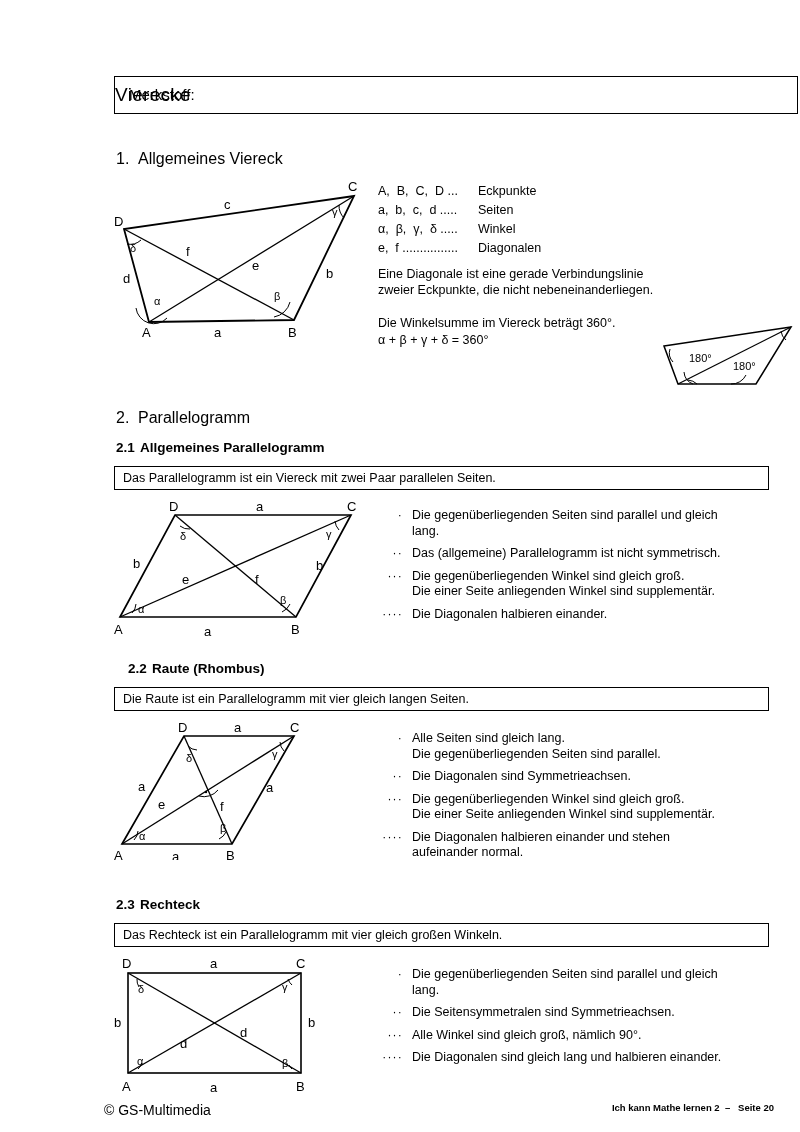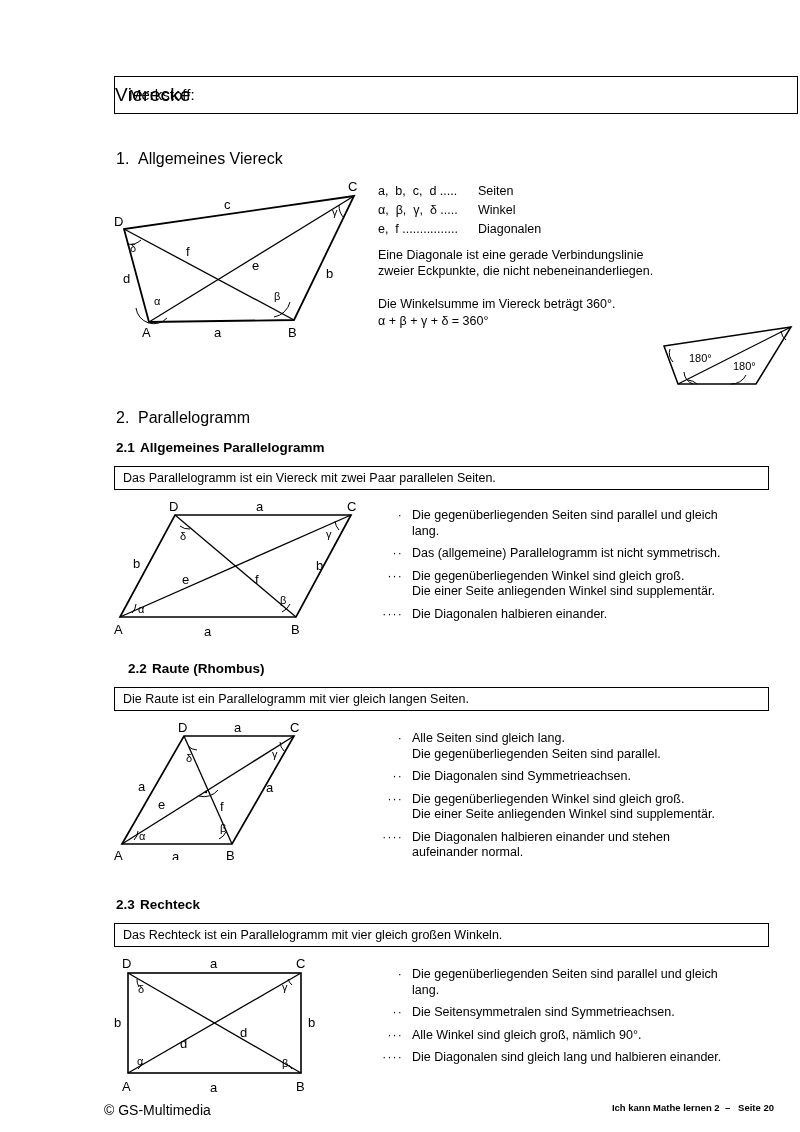--- a/index.html
+++ b/index.html
@@ -195,20 +195,21 @@
       <text class="lbl" x="72" y="78">f</text>
 
       <text class="lbl-small" x="40" y="127">α</text>
       <text class="lbl-small" x="160" y="122">β</text>
       <text class="lbl-small" x="218" y="38">γ</text>
       <text class="lbl-small" x="16" y="74">δ</text>
     </svg>
   </div>
 
   <div class="legend">
+    <div class="legend-row"><span class="legend-sym">A,  B,  C,  D ...</span><span>Eckpunkte</span></div>
     <div class="legend-row"><span class="legend-sym">a,  b,  c,  d .....</span><span>Seiten</span></div>
     <div class="legend-row"><span class="legend-sym">α,  β,  γ,  δ .....</span><span>Winkel</span></div>
     <div class="legend-row"><span class="legend-sym">e,  f ................</span><span>Diagonalen</span></div>
     <div class="legend-par">
       <div>Eine Diagonale ist eine gerade Verbindungslinie</div>
       <div>zweier Eckpunkte, die nicht nebeneinanderliegen.</div>
     </div>
     <div class="legend-par2">
       <div>Die Winkelsumme im Viereck beträgt 360°.</div>
       <div>α + β + γ + δ = 360°</div>

